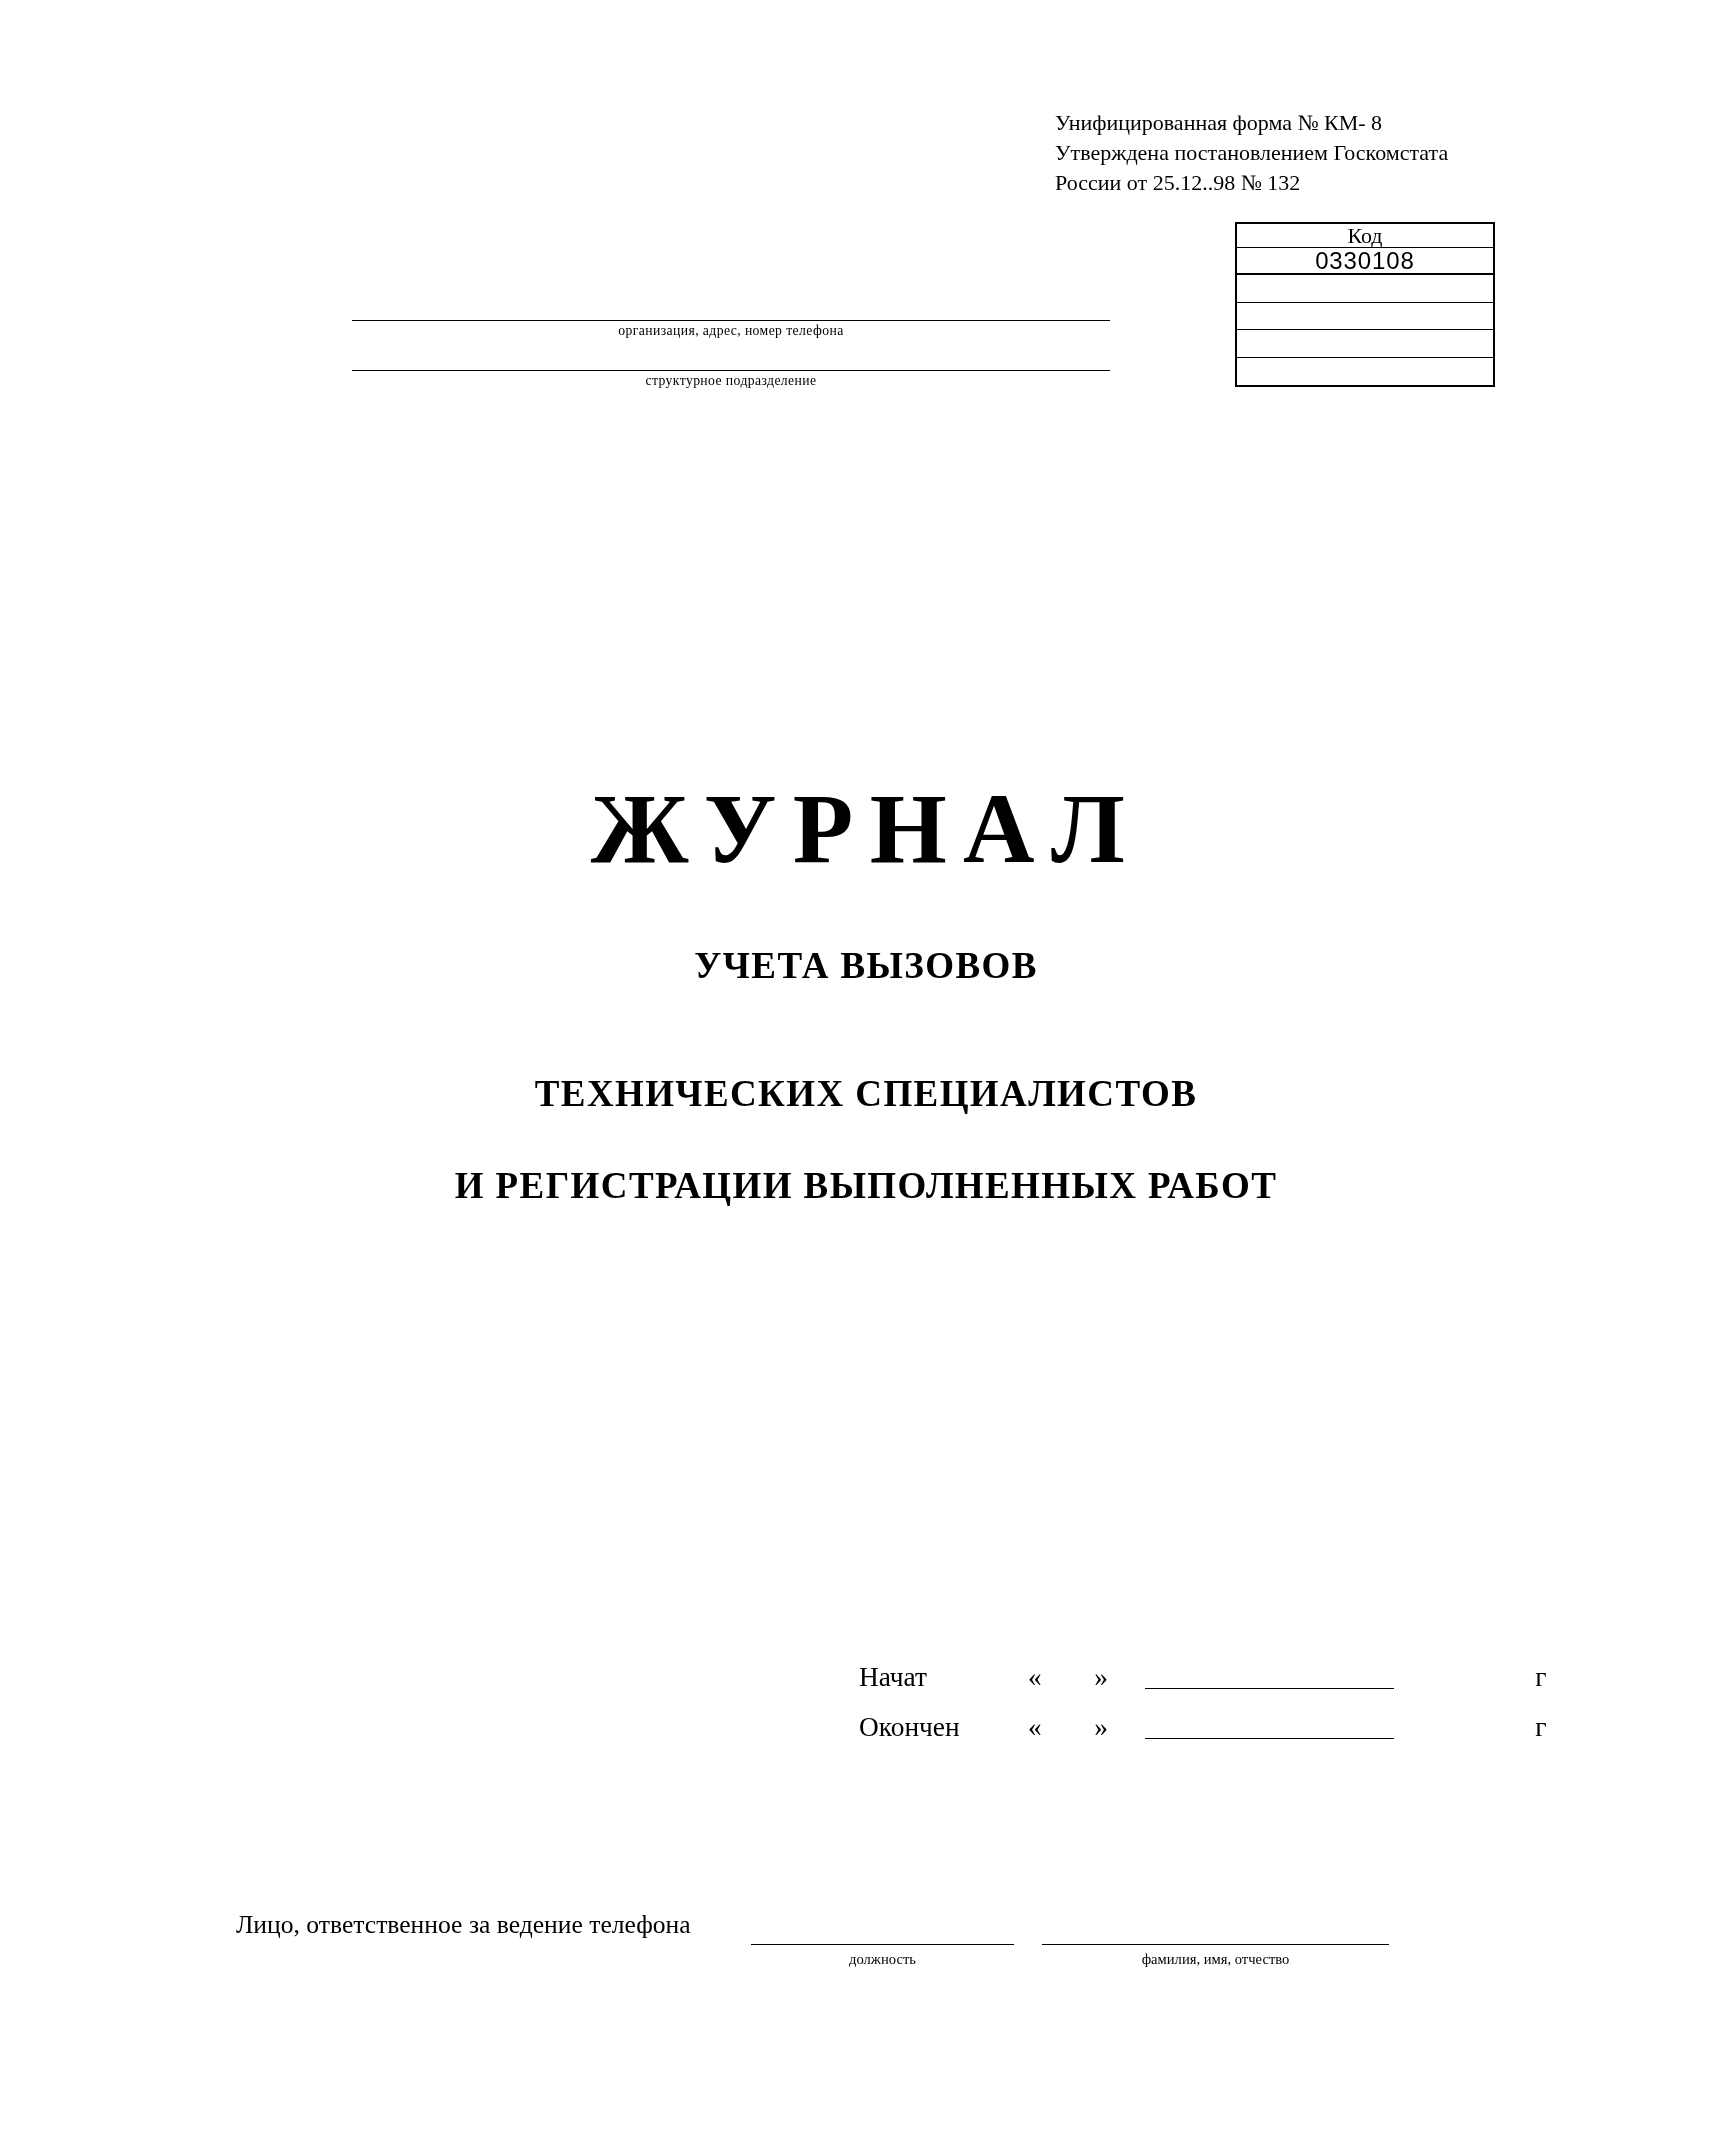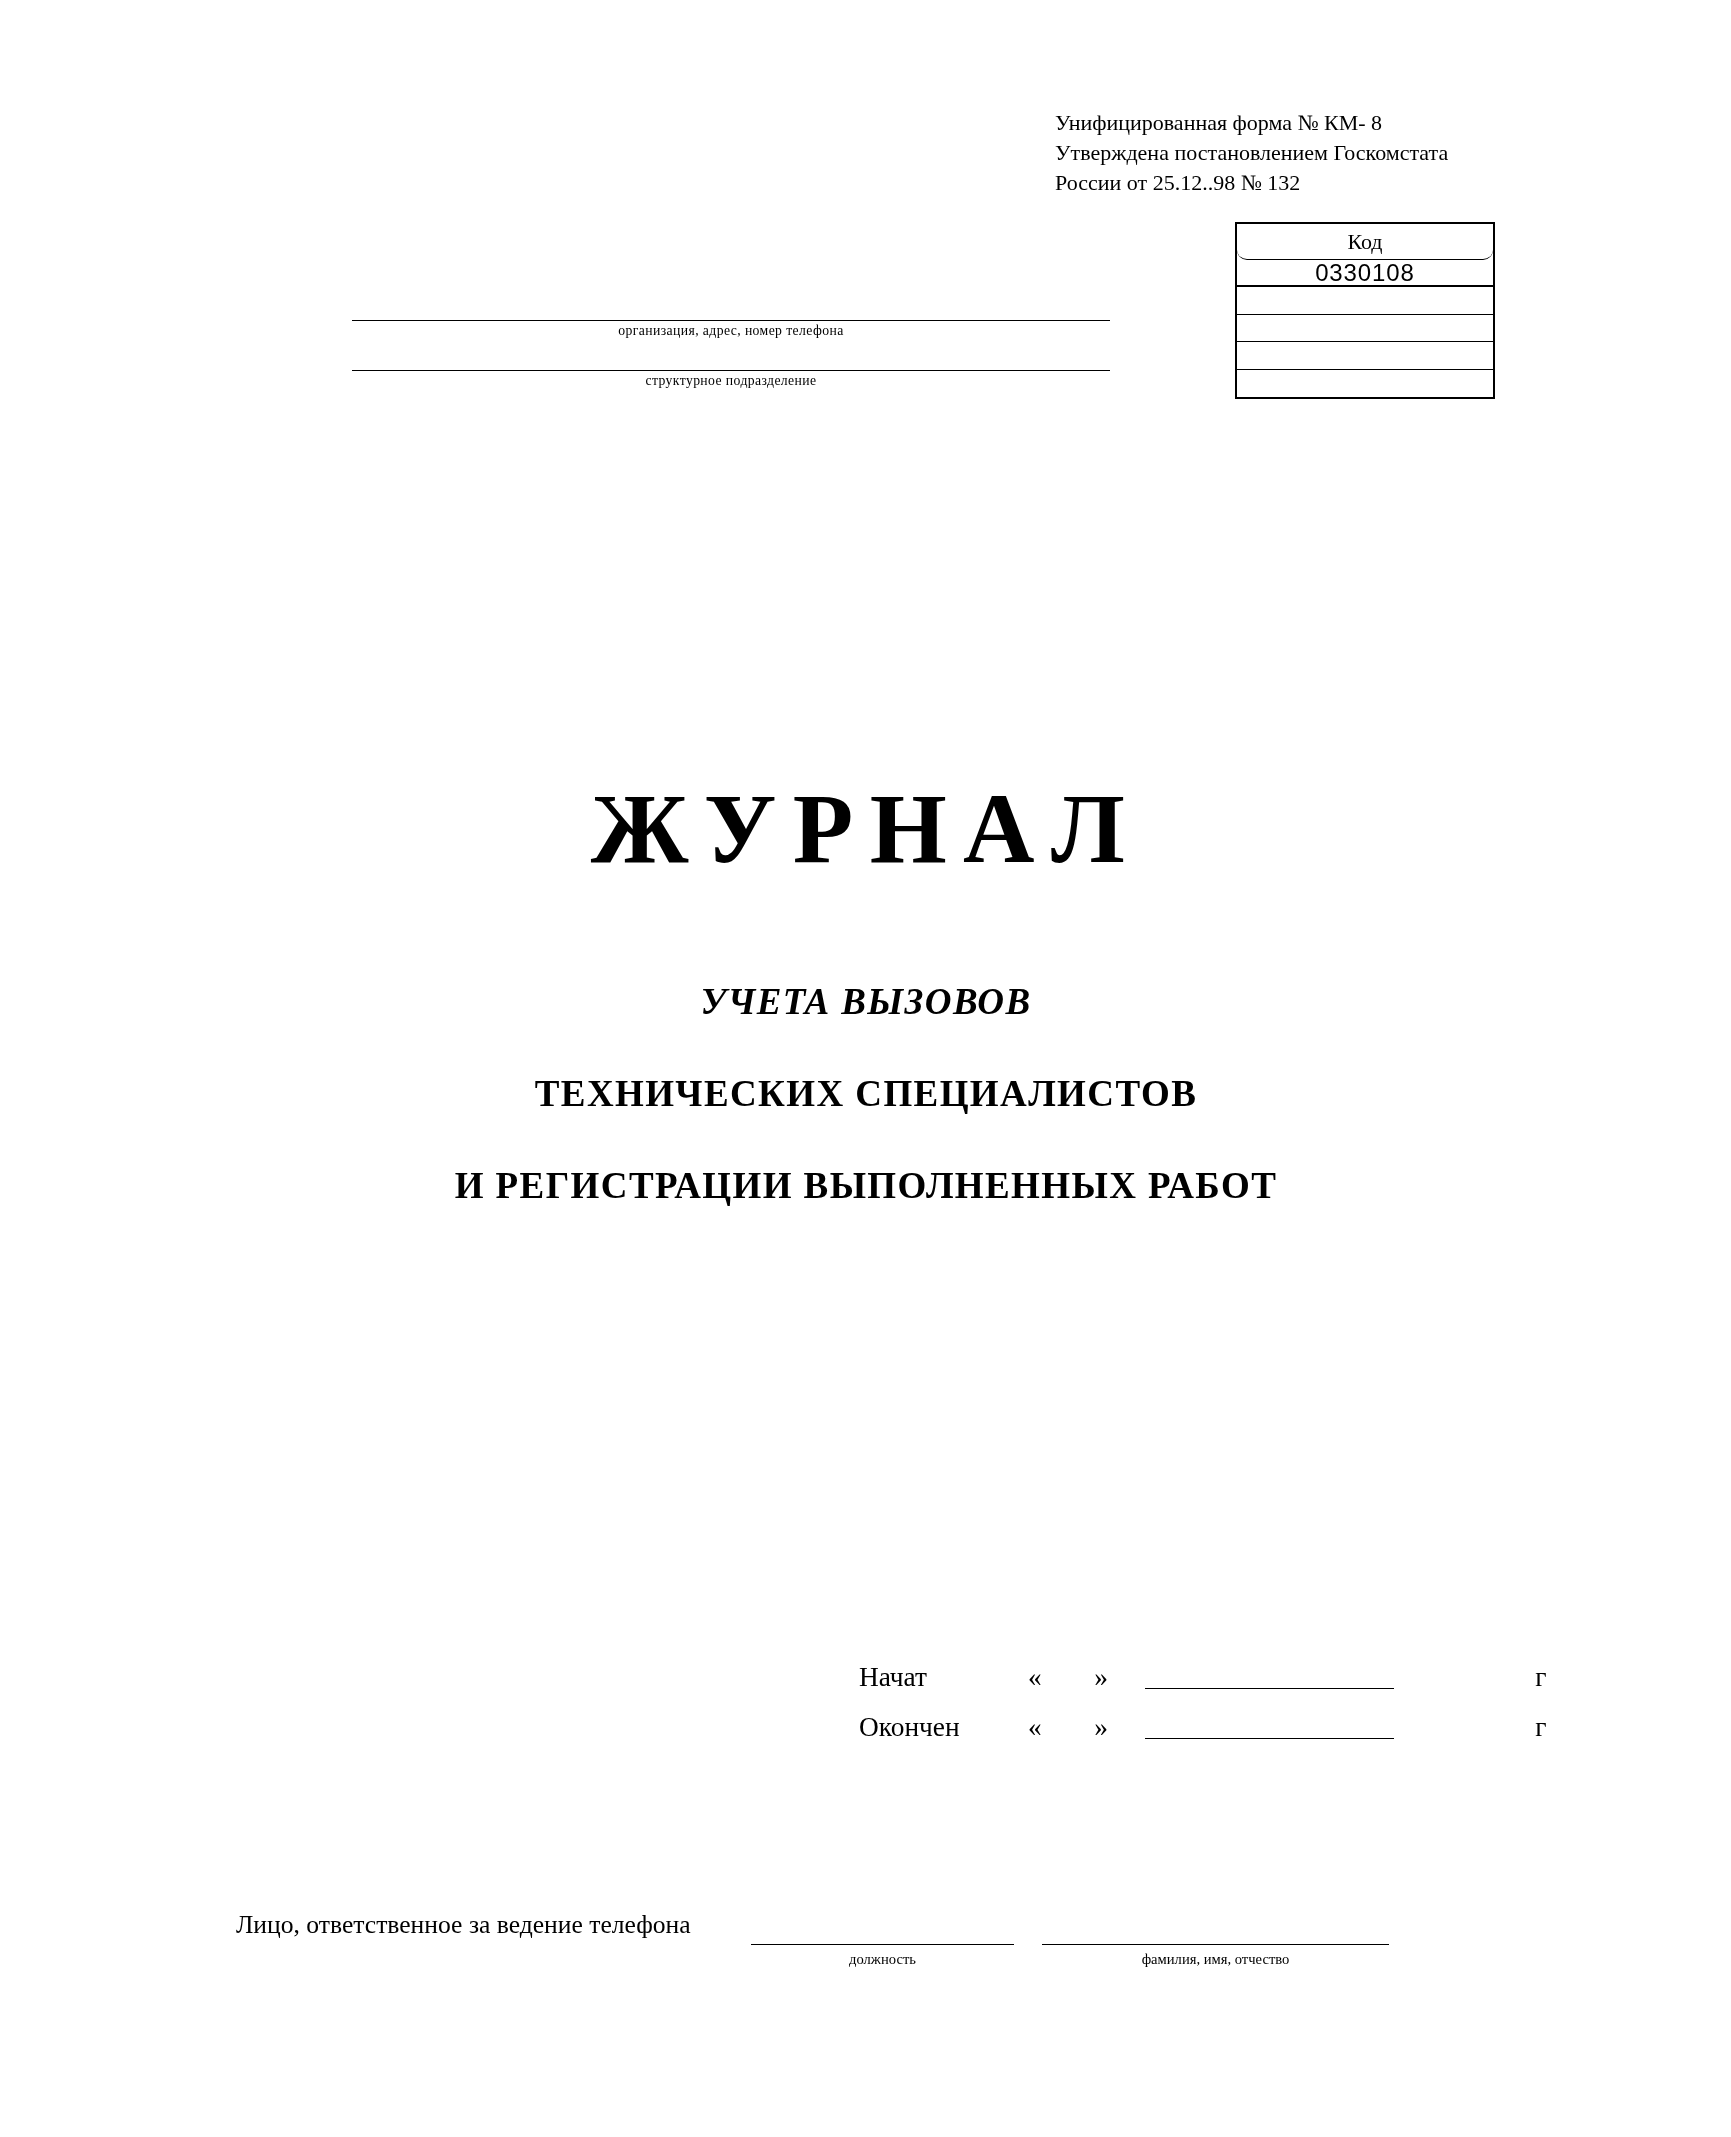--- a/index.html
+++ b/index.html
@@ -48,22 +48,21 @@
     box-sizing: border-box;
     display: flex;
     align-items: center;
     justify-content: center;
     font-size: 22px;
   }
   .code-table .row:last-child {
     border-bottom: none;
   }
   .code-table .row.head {
-    height: 36px;
-    border-radius: 10px;
+    height: 24px;
   }
   .code-table .row.okud {
     border-bottom: 2.7px solid #000;
     font-family: "Liberation Sans", sans-serif;
     font-size: 24px;
     letter-spacing: 0.9px;
   }
   .labels-col {
     position: absolute;
     left: 731px;
@@ -111,21 +110,21 @@
   }
   .subtitle {
     position: absolute;
     left: 0;
     width: 1732px;
     text-align: center;
     font-weight: bold;
     font-family: "Liberation Serif", serif;
     letter-spacing: 1.4px;
   }
-  .sub1 { top: 980px; font-size: 37px; font-style: italic; }
+  .sub1 { top: 944px; font-size: 37px; }
   .sub2 { top: 1072px; font-size: 37px; }
   .sub3 { top: 1164px; font-size: 37px; }
 
   
   .dates {
     position: absolute;
     left: 859px;
     top: 1617px;
     font-size: 27.4px;
     margin-top: 44px;

